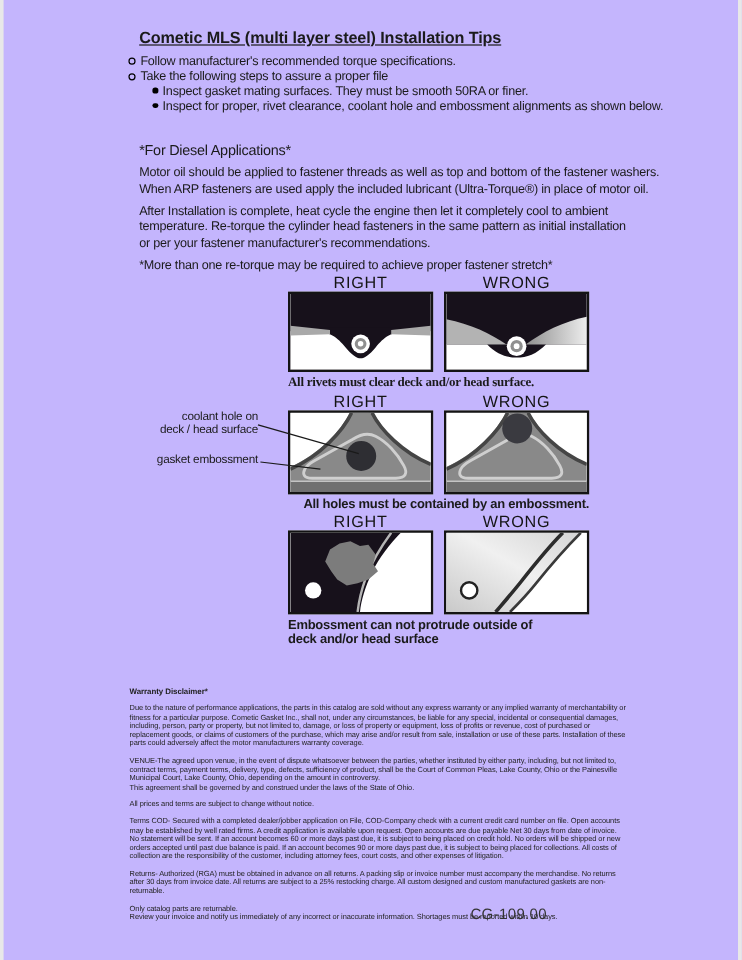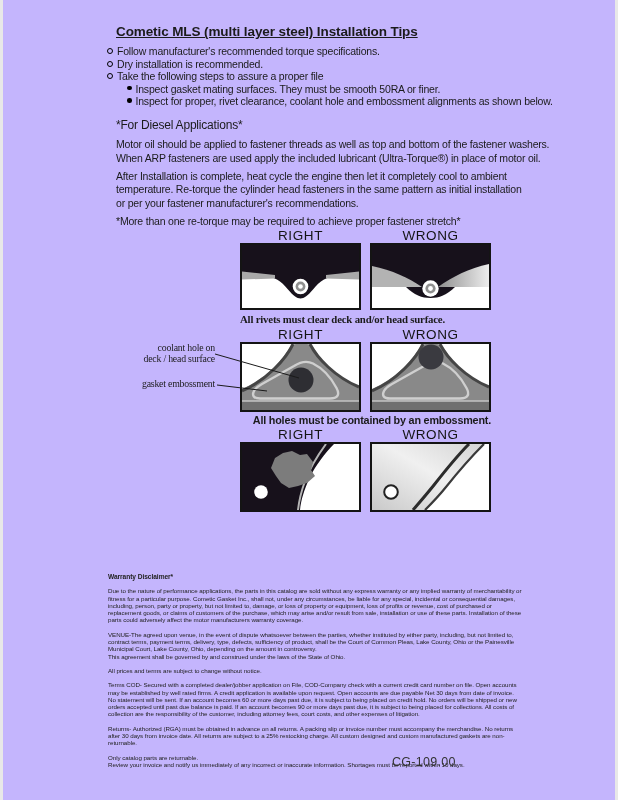--- a/index.html
+++ b/index.html
@@ -33,21 +33,21 @@
   }
   .fig-box {
     position:absolute; width:121px; box-sizing:border-box;
     border:2px solid #141414; background:#fff;
   }
   .fig-box svg { display:block; width:100%; height:100%; }
   .fig-caption { position:absolute; font-weight:bold; font-size:10.8px; letter-spacing:-0.2px; }
   .nowrap { white-space:nowrap; }
   .ann {
     position:absolute; left:98px; width:114px; text-align:right;
-    font-size:9.8px; line-height:10.6px; letter-spacing:-0.2px;font-family:Liberation Serif, serif;
+    font-size:9.8px; line-height:10.6px; letter-spacing:-0.2px;
   }
   .leader { position:absolute; pointer-events:none; }
   
   .disclaimer {
     position:absolute; left:105px; top:573px; width:414px;
     font-size:6.2px; line-height:7.3px; letter-spacing:-0.05px; color:#222;
   }
   .d-h { font-weight:bold; font-size:6.6px; margin:0 0 7px 0; }
   .d-p { margin:0 0 7px 0; }
   .d-l { margin:0; }
@@ -61,24 +61,20 @@
 <body>
 
 <div id="page">
 
   <div class="title">Cometic MLS (multi layer steel) Installation Tips</div>
 
   <div class="bullets">
     <div class="b-row">
       <span class="marker-o"></span>
       <span>Follow manufacturer's recommended torque specifications.</span>
-    </div>
-    <div class="b-row">
-      <span class="marker-o"></span>
-      <span>Dry installation is recommended.</span>
     </div>
     <div class="b-row">
       <span class="marker-o"></span>
       <span>Take the following steps to assure a proper file</span>
     </div>
     <div class="b-row sub">
       <span class="marker-f"></span>
       <span>Inspect gasket mating surfaces.  They must be smooth 50RA or finer.</span>
     </div>
     <div class="b-row sub">
@@ -207,20 +203,21 @@
         </linearGradient>
       </defs>
       <rect width="117" height="66" fill="#ffffff"></rect>
       <path d="M0,0 L112,0 C99,13 86,28 74,43 C66,53 59,60 53,66 L0,66 Z" fill="url(#g3)"></path>
       <path d="M97,0 C85,12 73,27 62,41 C54,51 47,59 41,66" fill="none" stroke="#2c2c2c" stroke-width="3"></path>
       <path d="M112,0 C99,13 86,28 74,43 C66,53 59,60 53,66" fill="none" stroke="#3a3a3a" stroke-width="2.2"></path>
       <circle cx="19" cy="48" r="6.8" fill="#ffffff" stroke="#222222" stroke-width="2"></circle>
     </svg>
   </div>
 
+  <div class="fig-caption" style="left:237px; top:515px; width:222px; line-height:12px;">Embossment can not protrude outside of deck and/or head surface</div>
 
   <div class="disclaimer">
     <div class="d-h">Warranty Disclaimer*</div>
     <div class="d-p">Due to the nature of performance applications, the parts in this catalog are sold without any express warranty or any implied warranty of merchantability or fitness for a particular purpose.  Cometic Gasket Inc., shall not, under any circumstances, be liable for any special, incidental or consequential damages, including, person, party or property, but not limited to, damage, or loss of property or equipment, loss of profits or revenue, cost of purchased or replacement goods, or claims of customers of the purchase, which may arise and/or result from sale, installation or use of these parts.  Installation of these parts could adversely affect the motor manufacturers warranty coverage.</div>
     <div class="d-l">VENUE-The agreed upon venue, in the event of dispute whatsoever between the parties, whether instituted by either party, including, but not limited to, contract terms, payment terms, delivery, type, defects, sufficiency of product, shall be the Court of Common Pleas, Lake County, Ohio or the Painesville Municipal Court, Lake County, Ohio, depending on the amount in controversy.</div>
     <div class="d-p">This agreement shall be governed by and construed under the laws of the State of Ohio.</div>
     <div class="d-p">All prices and terms are subject to change without notice.</div>
     <div class="d-p">Terms COD- Secured with a completed dealer/jobber application on File, COD-Company check with a current credit card number on file.  Open accounts may be established by well rated firms.  A credit application is available upon request.  Open accounts are due payable Net 30 days from date of invoice.  No statement will be sent.  If an account becomes 60 or more days past due, it is subject to being placed on credit hold.  No orders will be shipped or new orders accepted until past due balance is paid.  If an account becomes 90 or more days past due, it is subject to being placed for collections.  All costs of collection are the responsibility of the customer, including attorney fees, court costs, and other expenses of litigation.</div>
     <div class="d-p">Returns- Authorized (RGA) must be obtained in advance on all returns.  A packing slip or invoice number must accompany the merchandise.  No returns after 30 days from invoice date.  All returns are subject to a 25% restocking charge.  All custom designed and custom manufactured gaskets are non-returnable.</div>
     <div class="d-l">Only catalog parts are returnable.</div>

